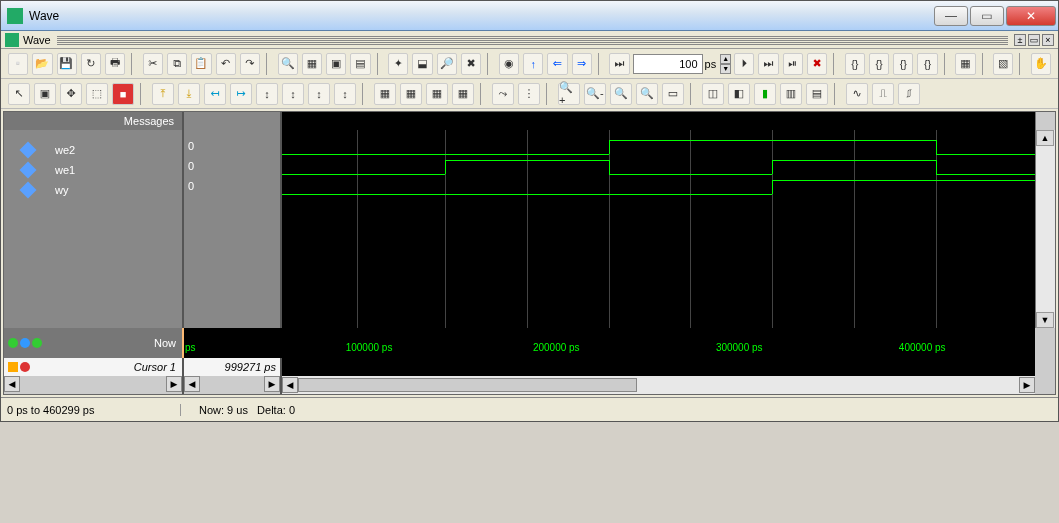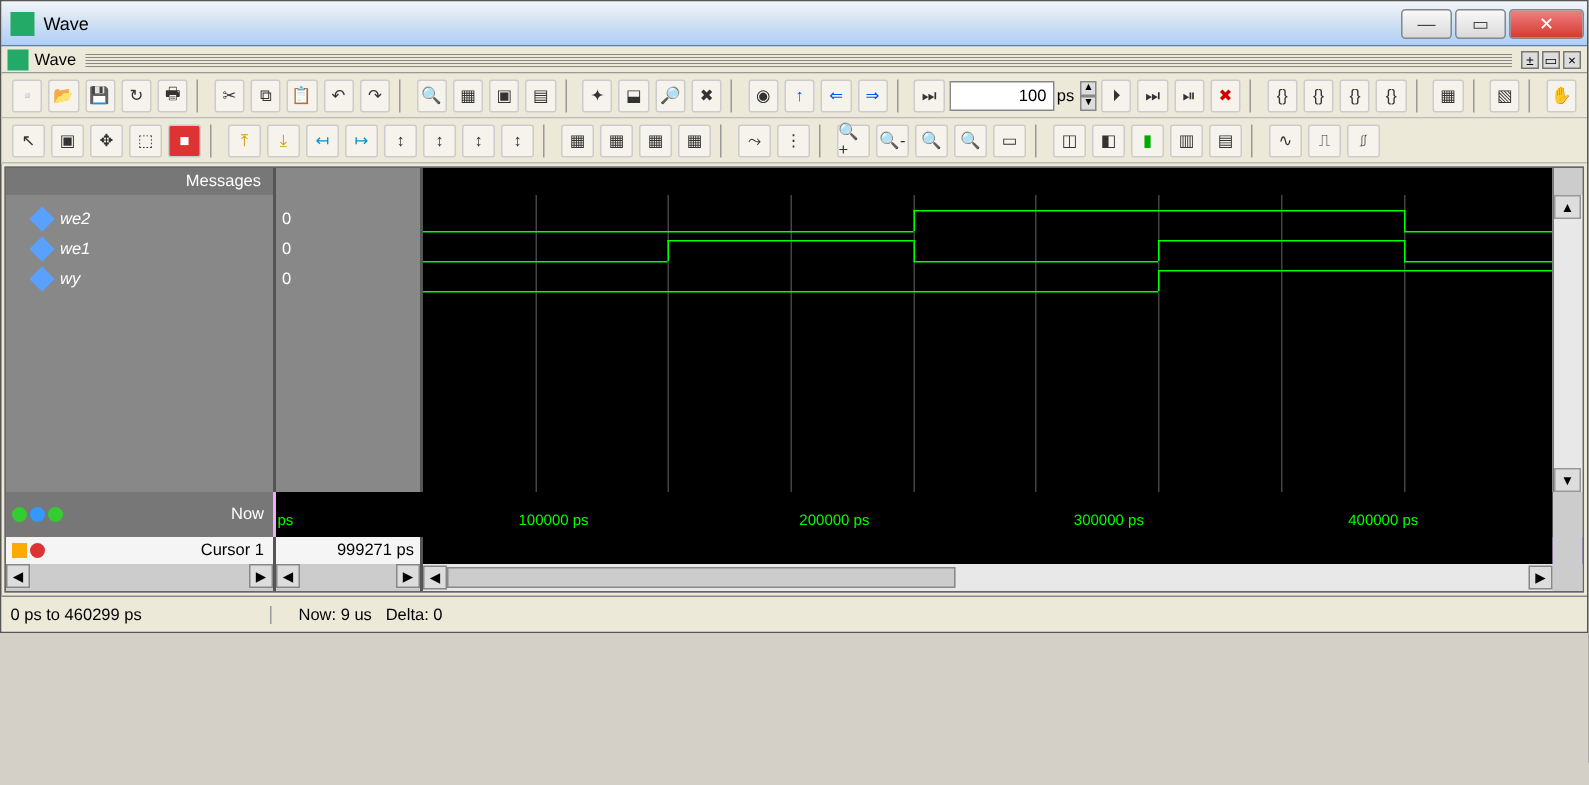--- a/index.html
+++ b/index.html
@@ -35,43 +35,43 @@
   .main { flex:1; display:flex; flex-direction:column; background:#888; border:1px solid #666; margin:2px; }
   
   .hdr-row { display:flex; height:18px; background:#888; }
   .hdr-sig { width:180px; border-right:2px solid #555; display:flex; align-items:center; justify-content:flex-end; padding-right:8px; color:#fff; background:#777; }
   .hdr-val { width:98px; border-right:2px solid #555; background:#888; }
   .hdr-wave { flex:1; background:#000; }
   .hdr-scroll { width:20px; background:#ccc; border-left:1px solid #777; }
 
   .wave-body { display:flex; flex:1; position:relative; }
   .col-sig { width:180px; background:#888; border-right:2px solid #555; padding:6px 0; }
-  .sig-row { display:flex; align-items:center; height:20px; padding-left:18px; color:#fff; gap:6px;font-style:italic; }
+  .sig-row { display:flex; align-items:flex-end; height:20px; padding-left:18px; color:#fff; gap:21px; }
   .sig-diamond { width:12px; height:12px; background:#5aa0ff; transform:rotate(45deg); }
   
   .col-val { width:98px; background:#888; border-right:2px solid #555; padding:6px 0;}
   .val-row { height:20px; color:#fff; padding-left:4px; line-height:20px; }
   
   .col-wave { flex:1; background:#000; position:relative; overflow:hidden; }
   .wave-grid-v { position:absolute; top:0; bottom:0; width:1px; background:#444; }
   .wave-line { position:absolute; height:1px; background:#0f0; left:0; right:0; }
   .wave-vert { position:absolute; width:1px; background:#0f0; }
   .col-vscroll { width:20px; background:#e8e8e8; border-left:1px solid #777; position:relative; }
   .scroll-btn { width:18px; height:16px; background:#ddd; border:1px solid #999; position:absolute; left:0; font-size:9px; text-align:center; line-height:14px;}
 
   .time-row { display:flex; height:30px; background:#888;}
-  .time-lbl { width:180px; border-right:2px solid #f0abfc; color:#fff; display:flex; align-items:center; justify-content:flex-end; padding-right:6px; background:#777;}
+  .time-lbl { width:180px; border-right:2px solid #fdba74; color:#fff; display:flex; align-items:center; justify-content:flex-end; padding-right:6px; background:#777;}
   .time-lbl .now-icons{ margin-right:auto; margin-left:4px; display:flex; gap:2px; }
   .time-lbl .now-icons span{ width:10px; height:10px; border-radius:50%; display:inline-block; }
   .time-val { width:98px; border-right:2px solid #555; color:#fff; display:flex; align-items:center; justify-content:flex-end; padding-right:4px; background:#777;}
   .time-ruler { flex:1; background:#000; position:relative; color:#0f0; font-size:10px; }
   .tick { position:absolute; top:14px; font-size:10px; color:#0f0; }
   .time-scroll { width:20px; background:#ccc; }
 
-  .cursor-row { display:flex; height:18px; background:#4c1d95;}
+  .cursor-row { display:flex; height:18px; background:#4c1d95;font-style:italic;}
   .cursor-lbl { width:180px; border-right:2px solid #555; background:#f5f5f5; color:#000; display:flex; align-items:center; justify-content:flex-end; padding-right:6px;}
   .cursor-lbl .cur-icons{ margin-right:auto; margin-left:4px; display:flex; gap:2px; }
   .cursor-val { width:98px; border-right:2px solid #555; background:#f5f5f5; color:#000; display:flex; align-items:center; justify-content:flex-end; padding-right:4px;}
   .cursor-wave { flex:1; background:#000; }
   .cursor-scroll { width:20px; background:#ccc; }
 
   .hscroll-row { display:flex; height:18px; background:#ccc;}
   .hscroll-sig { width:180px; border-right:2px solid #555; background:#ccc; position:relative;}
   .hscroll-val { width:98px; border-right:2px solid #555; background:#ccc; position:relative;}
   .htrack { flex:1; background:#e8e8e8; position:relative; display:flex; align-items:center; }

